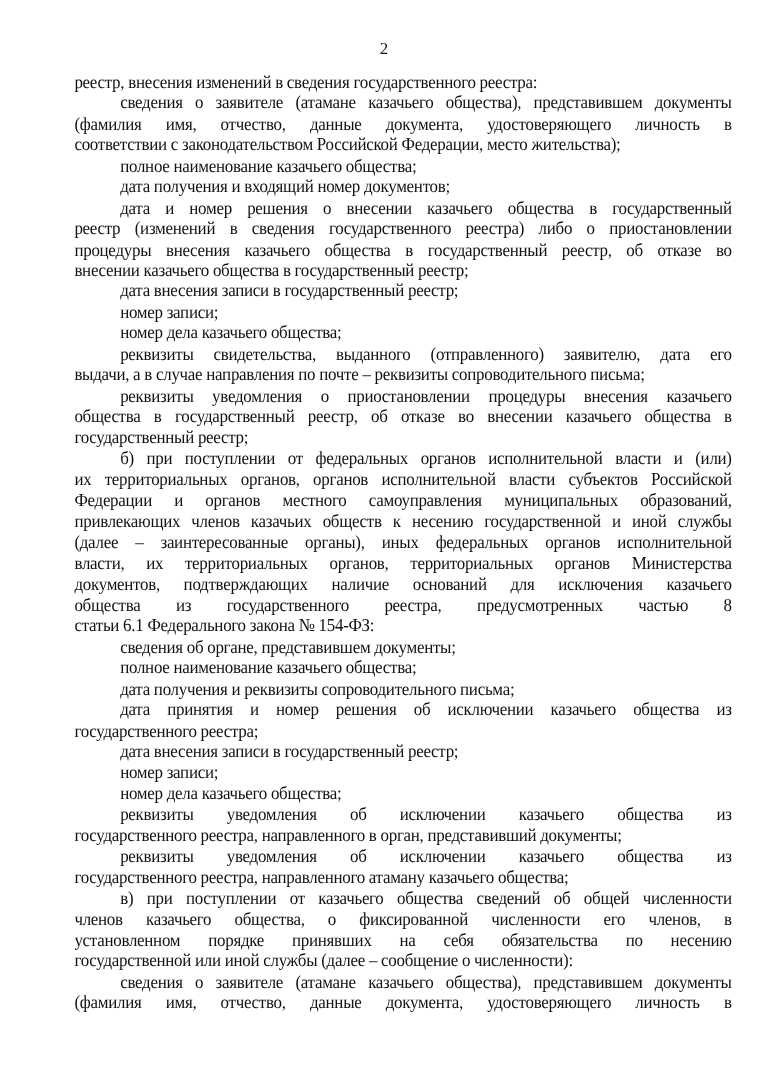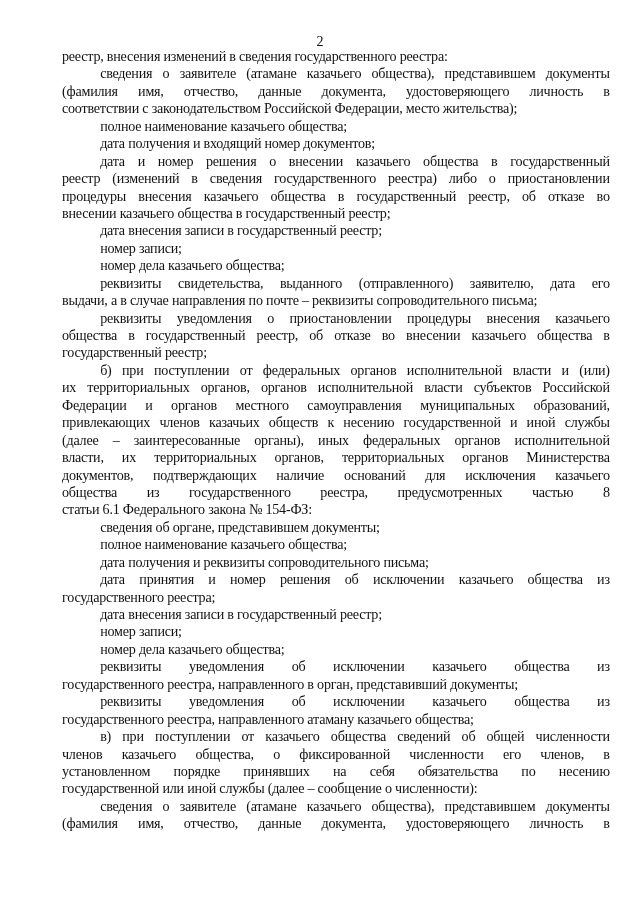--- a/index.html
+++ b/index.html
@@ -19,21 +19,21 @@
     position: absolute;
     top: 34px;
     left: 0;
     width: 640px;
     text-align: center;
     font-size: 14px;
     line-height: 16px;
   }
   .body-text {
     position: absolute;
-    top: 47px;
+    top: 60px;
     left: 62px;
     width: 548px;
   }
   .line {
     font-size: 15.2px;
     line-height: 17.45px;
     height: 17.45px;
     white-space: nowrap;
     text-align: justify;
     text-align-last: justify;

